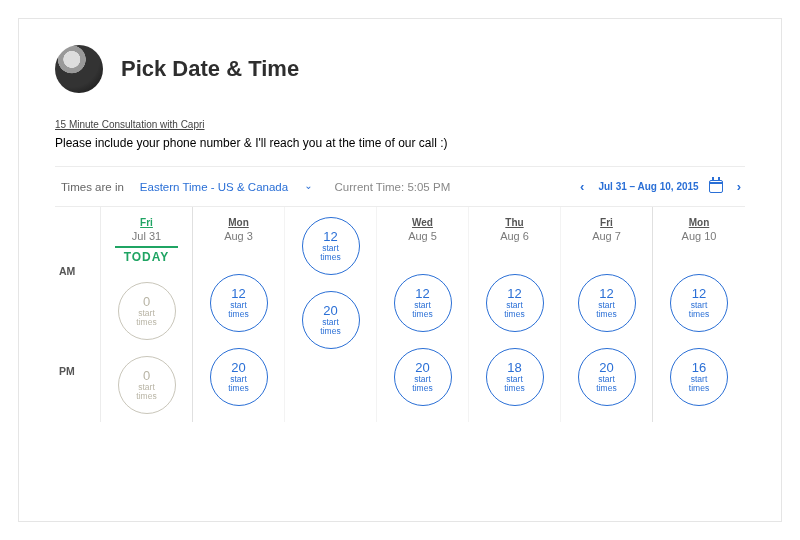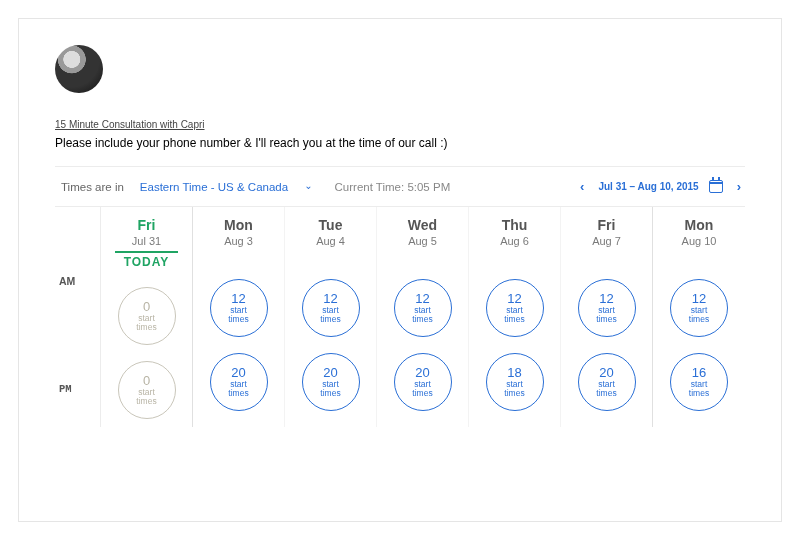--- a/index.html
+++ b/index.html
@@ -111,42 +111,43 @@
     border-right: 1px solid #ececec;
     position: relative;
   }
   .gutter-label {
     position: absolute;
     left: 4px;
     font-size: 10.5px;
     color: #555;
     font-weight: 600;
   }
-  .gutter-label.am { top: 68px; }
-  .gutter-label.pm { top: 176px; font-family: Liberation Mono, monospace; }
+  .gutter-label.am { top: 58px; }
+  .gutter-label.pm { top: 158px; }
 
   .day-col {
     display: flex;
     flex-direction: column;
     align-items: center;
     padding-bottom: 8px;
     border-right: 1px solid #f3f3f3;
   }
   .day-col:last-child { border-right: none; }
   .day-col.sep-after { border-right: 1px solid #e0e0e0; }
 
   .day-head {
     width: 100%;
     text-align: center;
     padding: 10px 0 8px 0;
   }
   .dow {
-    font-size: 14px;
+    font-size: 10px;
     font-weight: 600;
     color: #555;
+    text-decoration: underline;
   }
   .date {
     font-size: 11px;
     color: #7a7a7a;
     margin-top: 2px;
   }
   .today .dow { color: #1fa463; }
   .today-bar {
     height: 2px;
     background: #1fa463;
@@ -185,20 +186,21 @@
     cursor: default;
   }
 </style>
 </head>
 <body>
 
 <div class="card">
 
   <div class="header-row">
     <div class="avatar"></div>
+    <h1 class="page-title">Pick Date &amp; Time</h1>
   </div>
 
   <div class="subtitle">15 Minute Consultation with Capri</div>
   <div class="description">Please include your phone number &amp; I'll reach you at the time of our call :)</div>
 
   <hr class="divider">
 
   <div class="toolbar">
     <div class="tz-left">
       <span class="tz-label">Times are in</span>
@@ -249,25 +251,20 @@
           <div class="sub">start</div>
           <div class="sub">times</div>
         </div>
         <div class="slot active">
           <div class="count">20</div>
           <div class="sub">start</div>
           <div class="sub">times</div>
         </div>
       </div>
       <div class="day-col">
-        <div class="day-head">
-          <div class="dow">Tue</div>
-          <div class="date">Aug 4</div>
-          <div style="height: 14px;"></div>
-        </div>
         <div class="slot first active">
           <div class="count">12</div>
           <div class="sub">start</div>
           <div class="sub">times</div>
         </div>
         <div class="slot active">
           <div class="count">20</div>
           <div class="sub">start</div>
           <div class="sub">times</div>
         </div>

